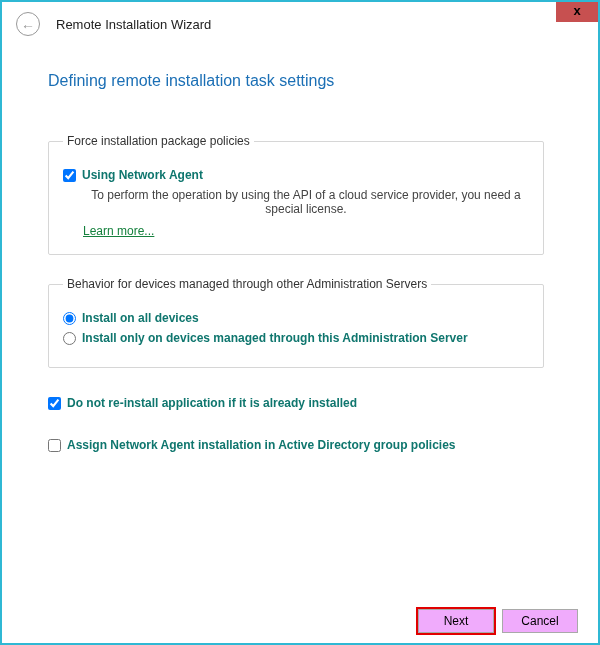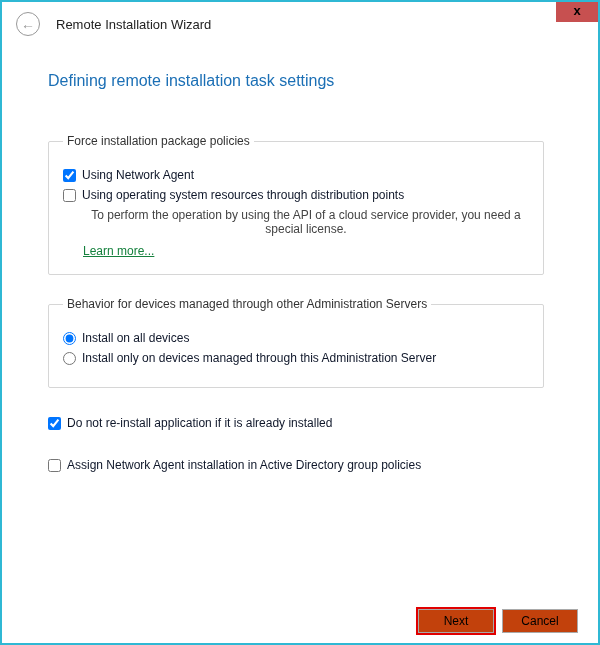--- a/index.html
+++ b/index.html
@@ -83,21 +83,22 @@
     gap: 6px;
     margin: 6px 0;
   }
   .opt-row input[type="checkbox"],
   .opt-row input[type="radio"] {
     margin: 1px 0 0 0;
     width: 13px;
     height: 13px;
   }
   .opt-label {
-    color: #0f172a;
+    color: #0f766e;
+    font-weight: bold;
   }
   .sub-note {
     margin-left: 20px;
     color: #444;
     font-size: 12px;
     margin-top: 2px;
     text-align: center;
   }
   .learn-more {
     display: inline-block;
@@ -118,21 +119,21 @@
     bottom: 10px;
     right: 20px;
     display: flex;
     gap: 8px;
     align-items: center;
   }
   .btn {
     min-width: 76px;
     height: 24px;
     border: 1px solid #a9a9a9;
-    background: #c2410c;
+    background: #f0abfc;
     font-family: inherit;
     font-size: 12px;
     cursor: pointer;
     padding: 0 14px;
   }
   .btn-highlight {
     outline: 2px solid #e00000;
     outline-offset: 0;
   }
 </style>
@@ -155,24 +156,20 @@
     <div class="page-title">Defining remote installation task settings</div>
 
     <fieldset class="group">
       <legend>Force installation package policies</legend>
 
       <div class="opt-row">
         <input type="checkbox" checked="" style="">
         <span class="opt-label">Using Network Agent</span>
       </div>
 
-      <div class="opt-row">
-        <input type="checkbox" style="">
-        <span class="opt-label">Using operating system resources through distribution points</span>
-      </div>
 
       <div class="sub-note">To perform the operation by using the API of a cloud service provider, you need a special license.</div>
       <a class="learn-more">Learn more...</a>
     </fieldset>
 
     <fieldset class="group">
       <legend>Behavior for devices managed through other Administration Servers</legend>
 
       <div class="opt-row">
         <input type="radio" name="behavior" checked="" style="">

